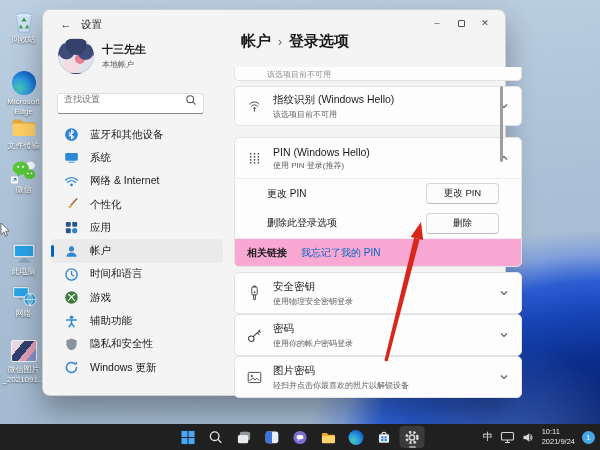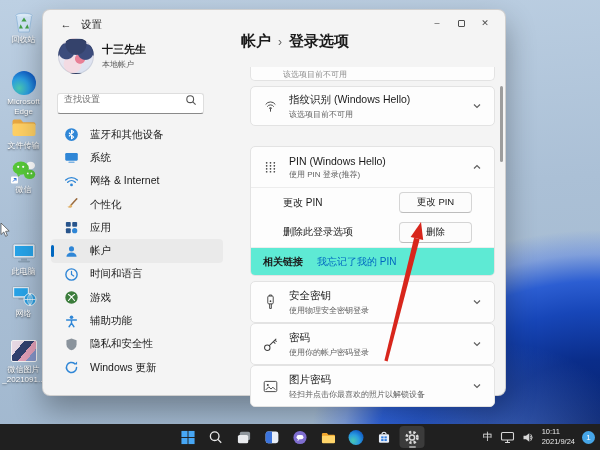--- a/index.html
+++ b/index.html
@@ -51,40 +51,40 @@
   .nitem.sel{background:#eaeaea}
   .nitem.sel::before{content:"";position:absolute;left:0;top:6px;width:3px;height:12px;border-radius:2px;background:#0067c0}
   .nicon{width:15px;height:15px;display:flex;align-items:center;justify-content:center;flex:0 0 15px}
 
   
   .main{position:absolute;left:191px;top:22px;width:270px;bottom:0}
   .crumb{padding-left:7px;display:flex;gap:7px;align-items:baseline;font-size:15px;color:#1a1a1a}
   .crumb .root{font-weight:600}
   .crumb .sep{color:#5f5f5f;font-size:12px}
   .crumb .cur{font-weight:bold}
-  .cards{position:absolute;left:16px;top:35px;width:245px}
+  .cards{position:absolute;left:0;top:35px;width:288px}
   .card{background:#fdfdfd;border:1px solid #e3e3e3;border-radius:5px;overflow:hidden}
   .card.sliver{height:14px;margin-bottom:5px;border-top:none;border-radius:0 0 5px 5px}
   .sliver-txt{font-size:8px;color:#8d8d8d;padding-left:32px;margin-top:2px;white-space:nowrap}
   .crow{display:flex;align-items:center;gap:10px;padding:0 11px}
   .h38{height:38px}.h40{height:40px}
   .ctxt{display:flex;flex-direction:column;gap:2px}
   .ctitle{font-size:10.5px;color:#1a1a1a}
   .csub{font-size:8px;color:#616161}
   .chev{margin-left:auto;flex:0 0 12px;display:flex;align-items:center;justify-content:center}
   .cicon{width:17px;height:17px;flex:0 0 17px;display:flex;align-items:center;justify-content:center}
   #card-pin{margin-bottom:5px}
-  #card-fp{margin-bottom:20px}
+  #card-fp{margin-bottom:11px}
   #card-sec,#card-pwd{}
   .prow{height:30px;display:flex;align-items:center;padding:0 22px 0 32px;font-size:10px;color:#1a1a1a}
   .prow.bt{border-top:1px solid #ededed}
   .pbtn{margin-left:auto;min-width:73px;height:21px;padding:0 10px;font-size:9.5px;font-family:inherit;color:#1a1a1a;
         background:#fcfcfc;border:1px solid #d5d5d5;border-bottom-color:#bdbdbd;border-radius:4px;
         display:flex;align-items:center;justify-content:center;cursor:default}
-  .related{height:28px;border-top:1px solid #ededed;background:#5eead4;display:flex;align-items:center;gap:14px;padding:0 12px}
+  .related{height:28px;border-top:1px solid #ededed;background:#f9a8d4;display:flex;align-items:center;gap:14px;padding:0 12px}
   .rlabel{font-size:10px;font-weight:600;color:#1a1a1a}
   .rlink{font-size:10px;color:#0067c0;cursor:pointer}
   .sbar{position:absolute;right:2px;top:76px;width:3px;height:76px;border-radius:2px;background:#9d9d9d}
 
   
   .taskbar{position:absolute;left:0;bottom:0;width:600px;height:26px;background:#202020}
   .tcenter{position:absolute;left:50%;top:2px;transform:translateX(-50%);display:flex;gap:3px}
   .ticon{width:25px;height:22px;border-radius:4px;display:flex;align-items:center;justify-content:center;position:relative}
   .ticon.active{background:#3b3b3b}
   .ticon.active::after{content:"";position:absolute;bottom:0;left:50%;transform:translateX(-50%);width:7px;height:2px;border-radius:2px;background:#9a9a9a}

